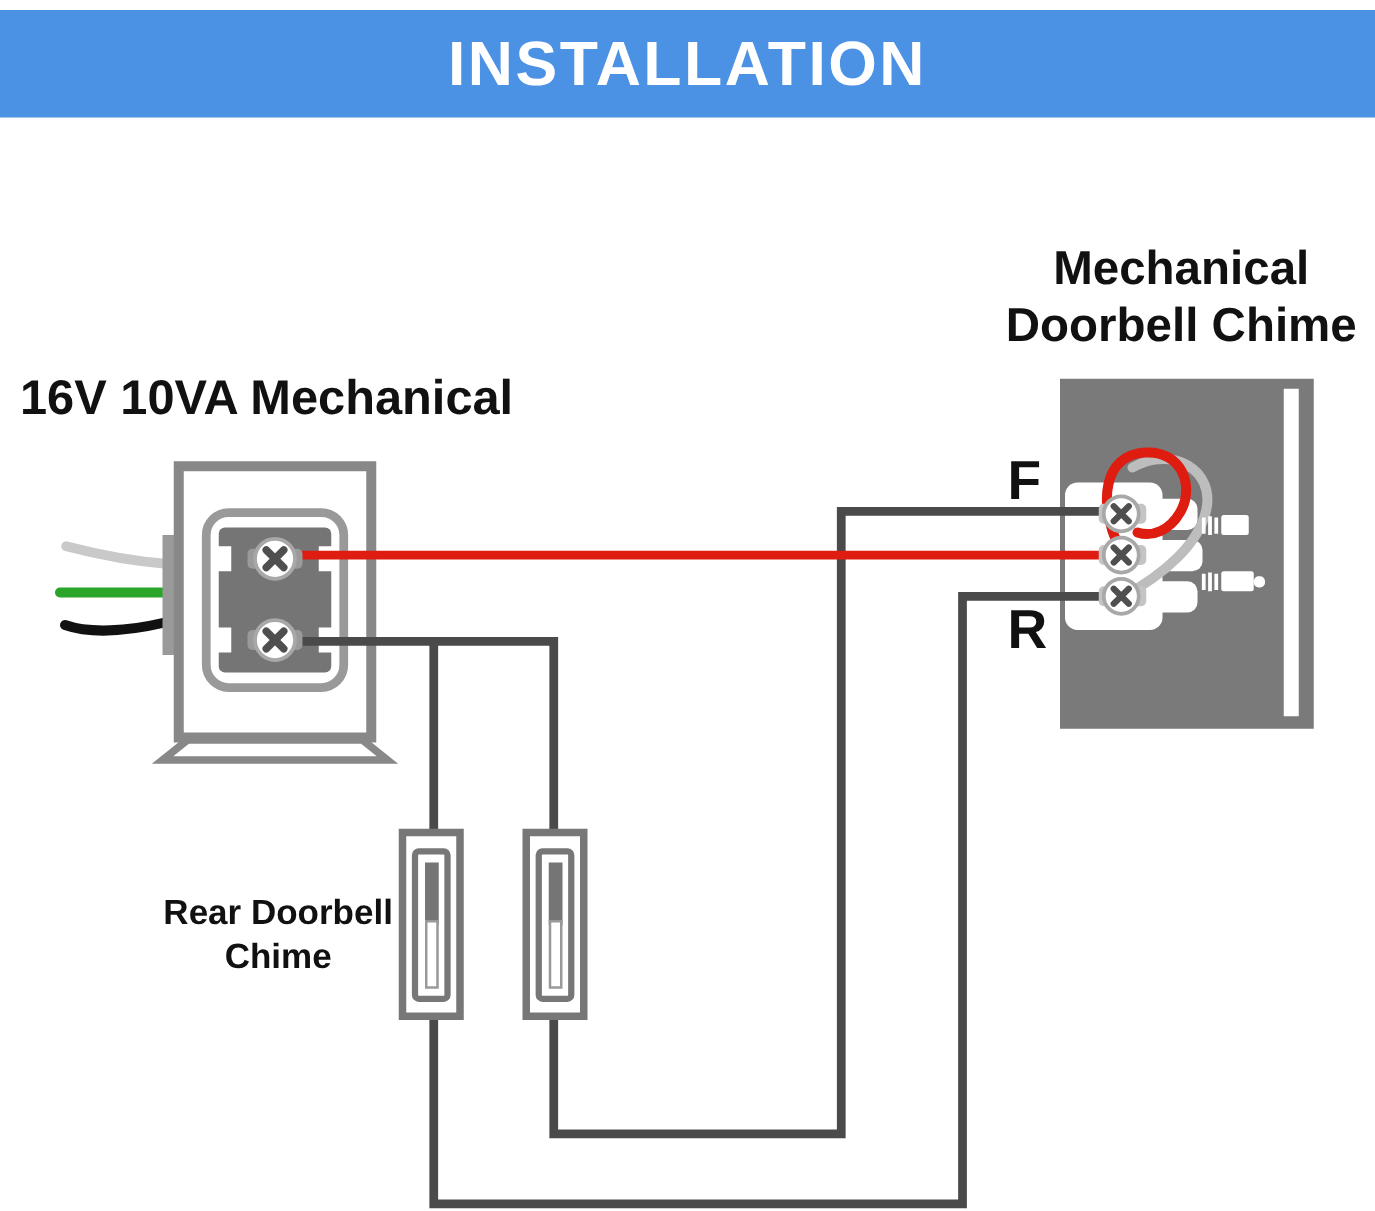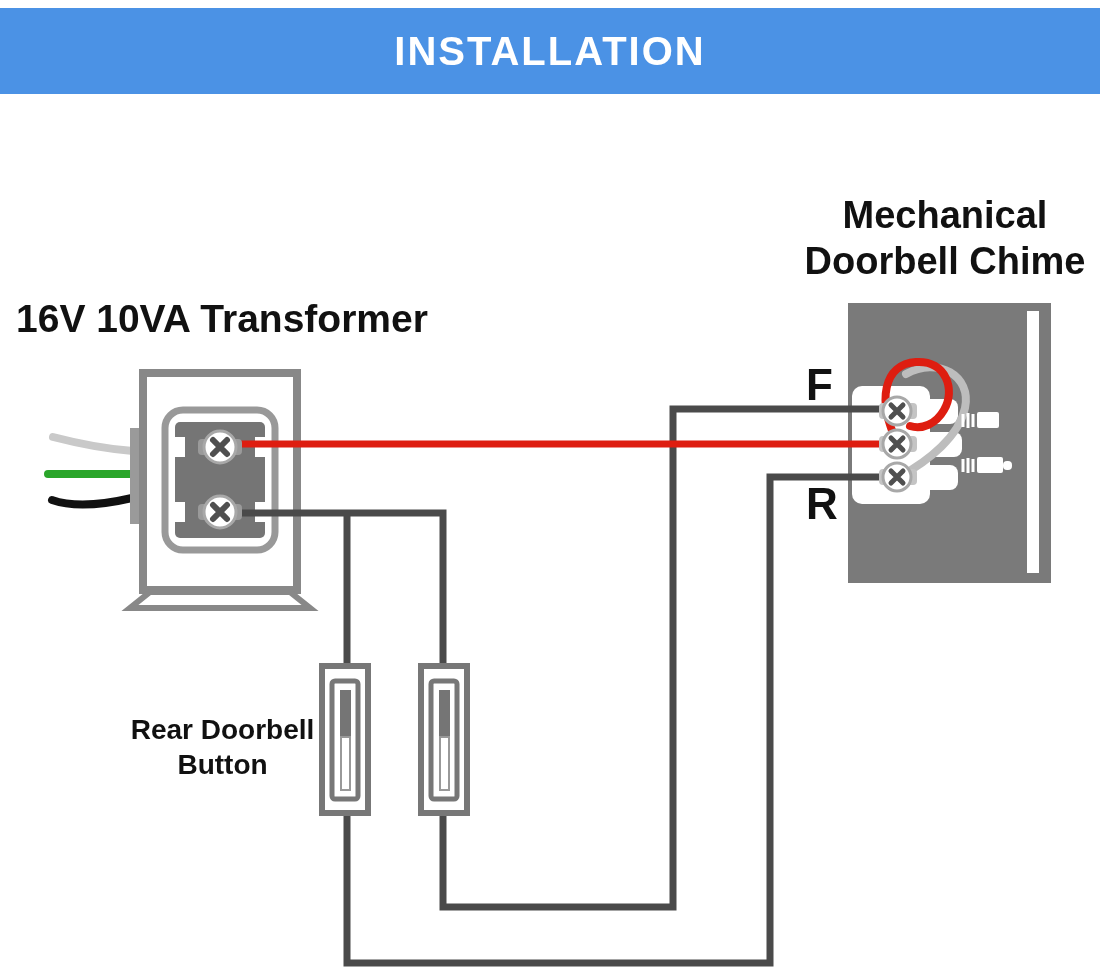--- a/index.html
+++ b/index.html
@@ -19,21 +19,21 @@
   .page{
     position:relative;width:1100px;height:969px;background:#ffffff;
     font-family:"Liberation Sans",sans-serif;overflow:hidden;
   }
   .header{
     position:absolute;top:8px;left:0;width:1100px;height:86px;
     background:var(--header-bg);
     display:flex;align-items:center;justify-content:center;
   }
   .header-title{
-    color:var(--header-text);font-size:40px;font-weight:bold;letter-spacing:2px;
+    color:var(--header-text);font-size:50px;font-weight:bold;letter-spacing:2px;
   }
   .diagram-svg{position:absolute;top:0;left:0;width:1100px;height:969px;}
   .label{
     position:absolute;color:var(--text-black);font-weight:bold;line-height:1.22;
   }
   .transformer-label{left:16px;top:295px;font-size:39px;white-space:nowrap;}
   .chime-label{left:780px;top:192px;width:330px;font-size:38px;text-align:center;}
   .rear-button-label{left:105px;top:712px;width:235px;font-size:28px;text-align:center;line-height:1.26;}
   .front-button-label{left:452px;top:712px;width:235px;font-size:28px;text-align:center;line-height:1.26;}
   .terminal-f-label{left:806px;top:358px;font-size:44px;}
@@ -141,19 +141,19 @@
     </g>
 
     <g>
       <rect x="421" y="666" width="46" height="147" fill="#ffffff" stroke="#777777" stroke-width="6"></rect>
       <rect x="431" y="681" width="26" height="118" rx="3" fill="#ffffff" stroke="#777777" stroke-width="5"></rect>
       <rect x="439" y="690" width="11" height="50" fill="var(--panel-gray)"></rect>
       <rect x="440" y="737" width="9" height="53" fill="#ffffff" stroke="#999999" stroke-width="2"></rect>
     </g>
   </svg>
 
-  <div class="label transformer-label">16V 10VA Transformer</div>
+  <div class="label transformer-label">16V 10VA Mechanical</div>
   <div class="label chime-label">Mechanical Doorbell Chime</div>
-  <div class="label rear-button-label">Rear Doorbell Button</div>
+  <div class="label rear-button-label">Rear Doorbell Chime</div>
   <div class="label terminal-f-label">F</div>
   <div class="label terminal-r-label">R</div>
 
 </div>
 
 </body></html>

